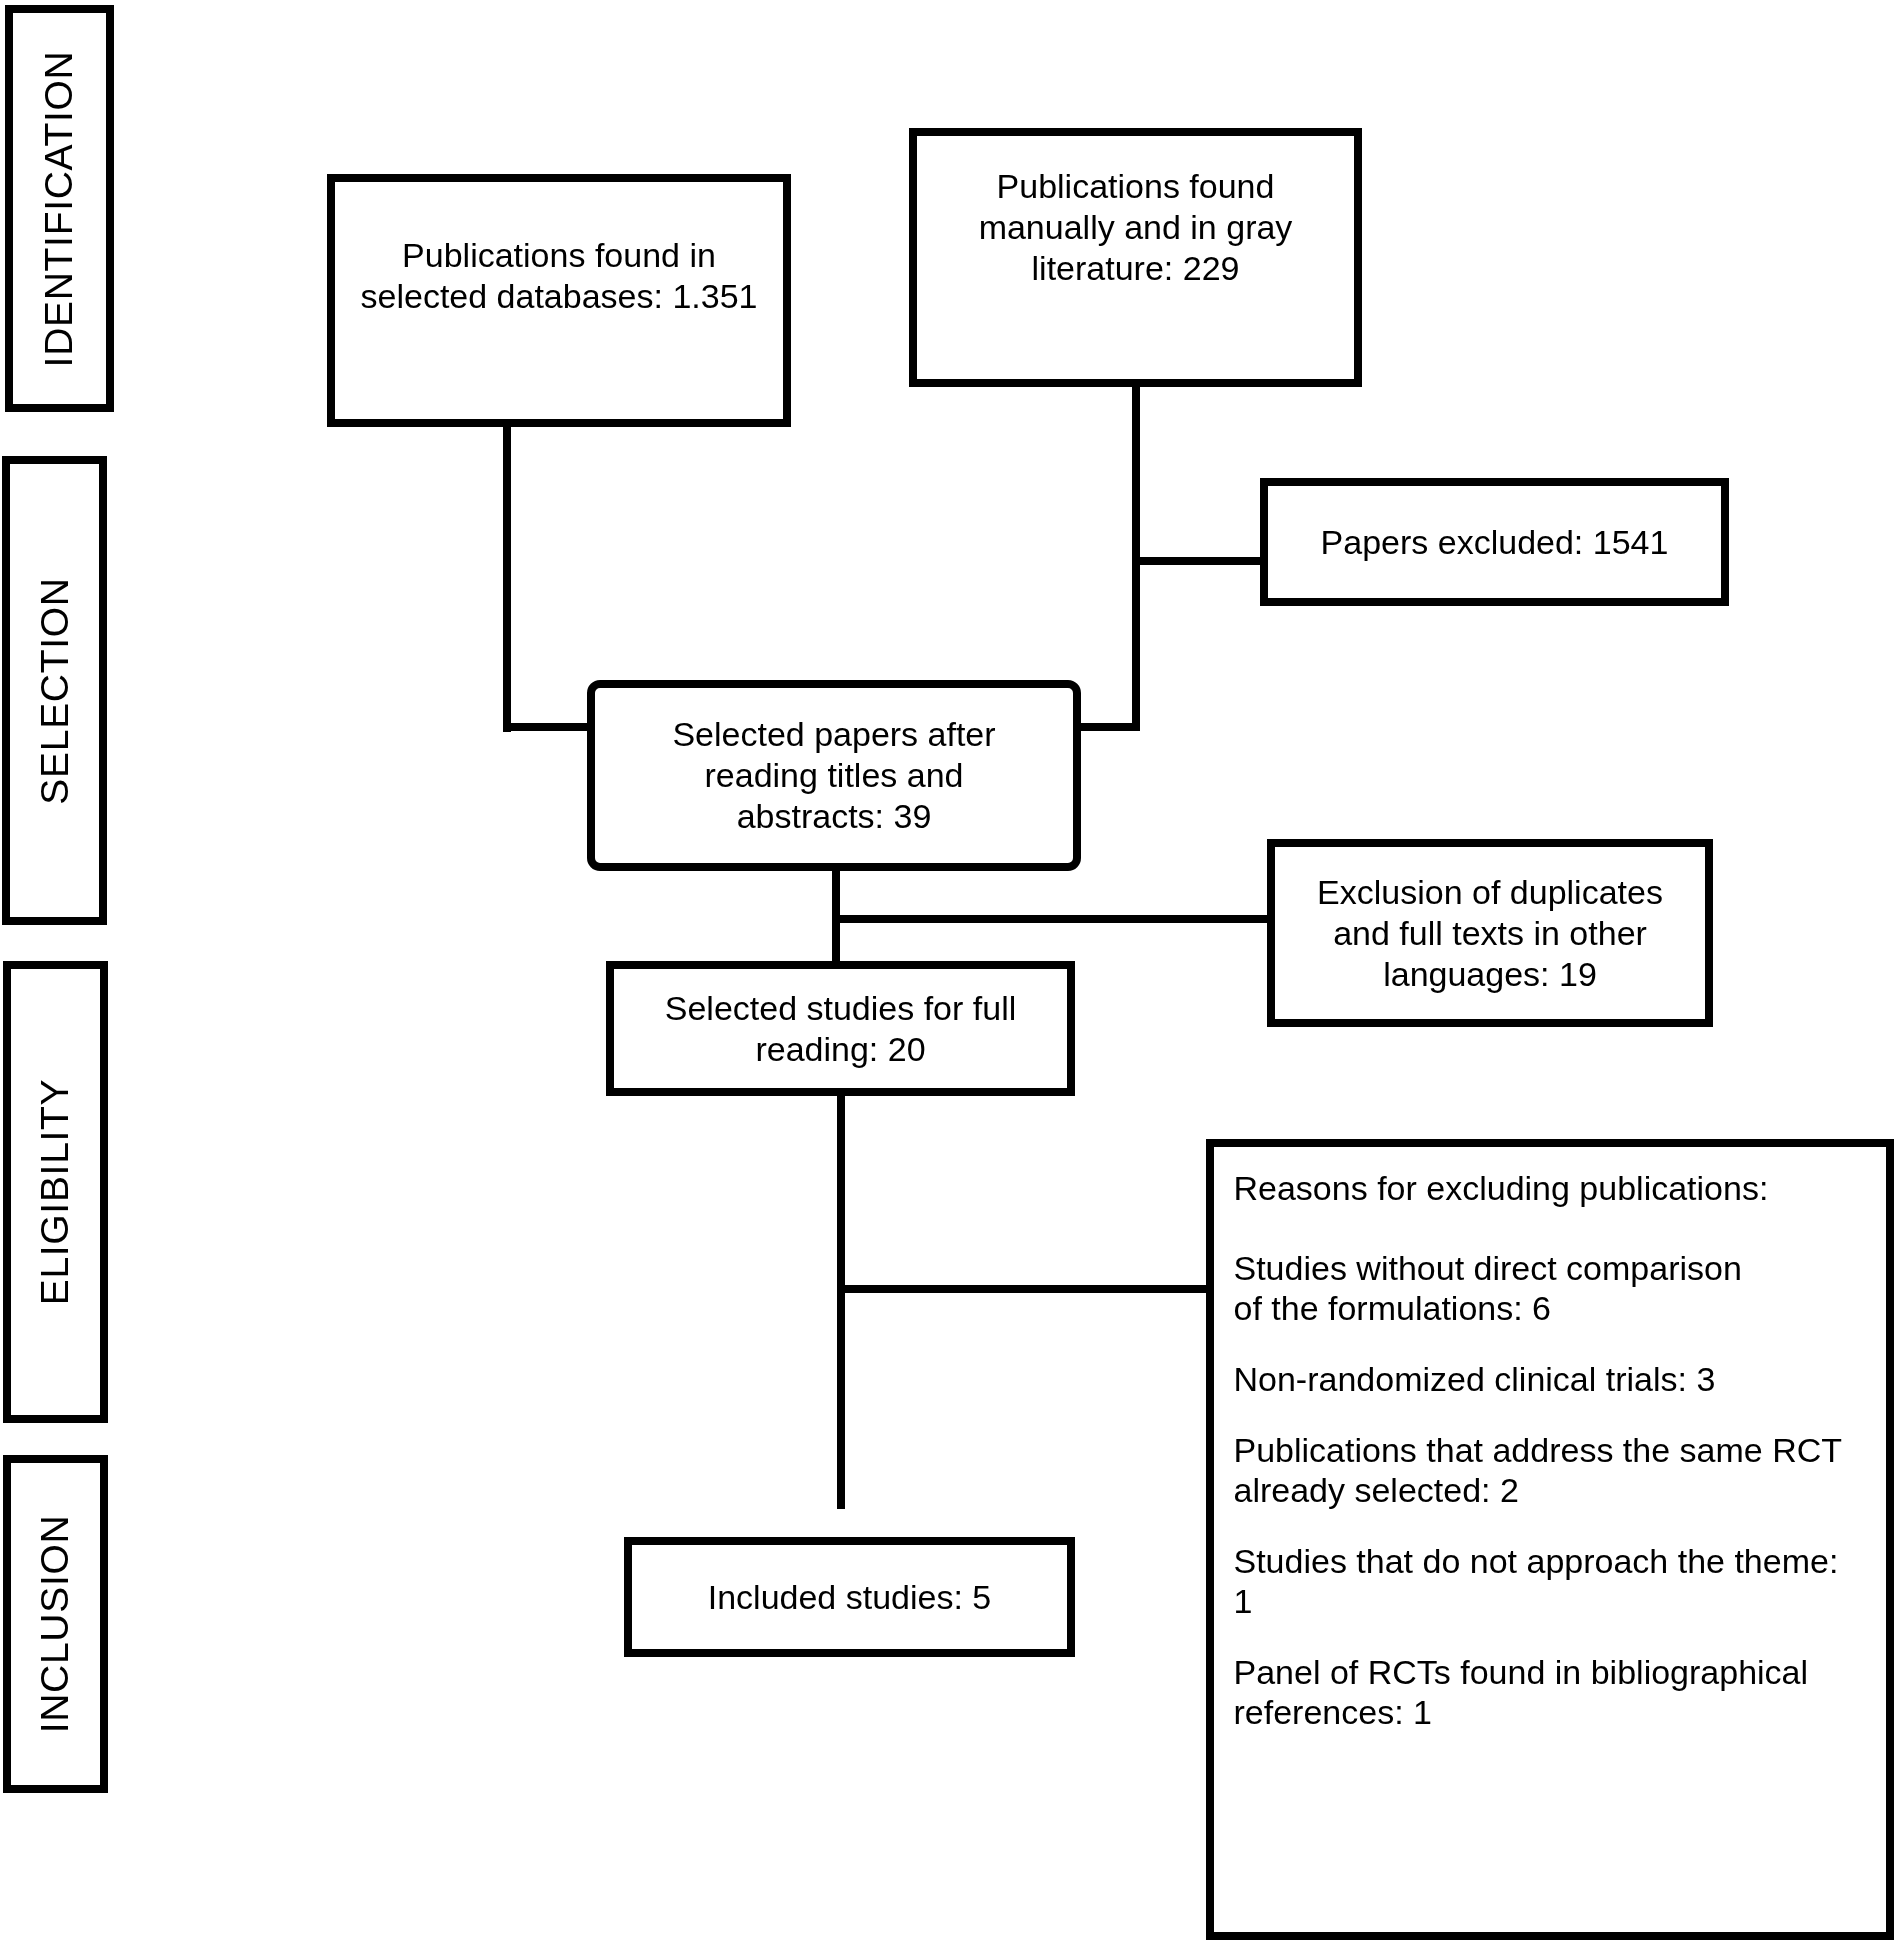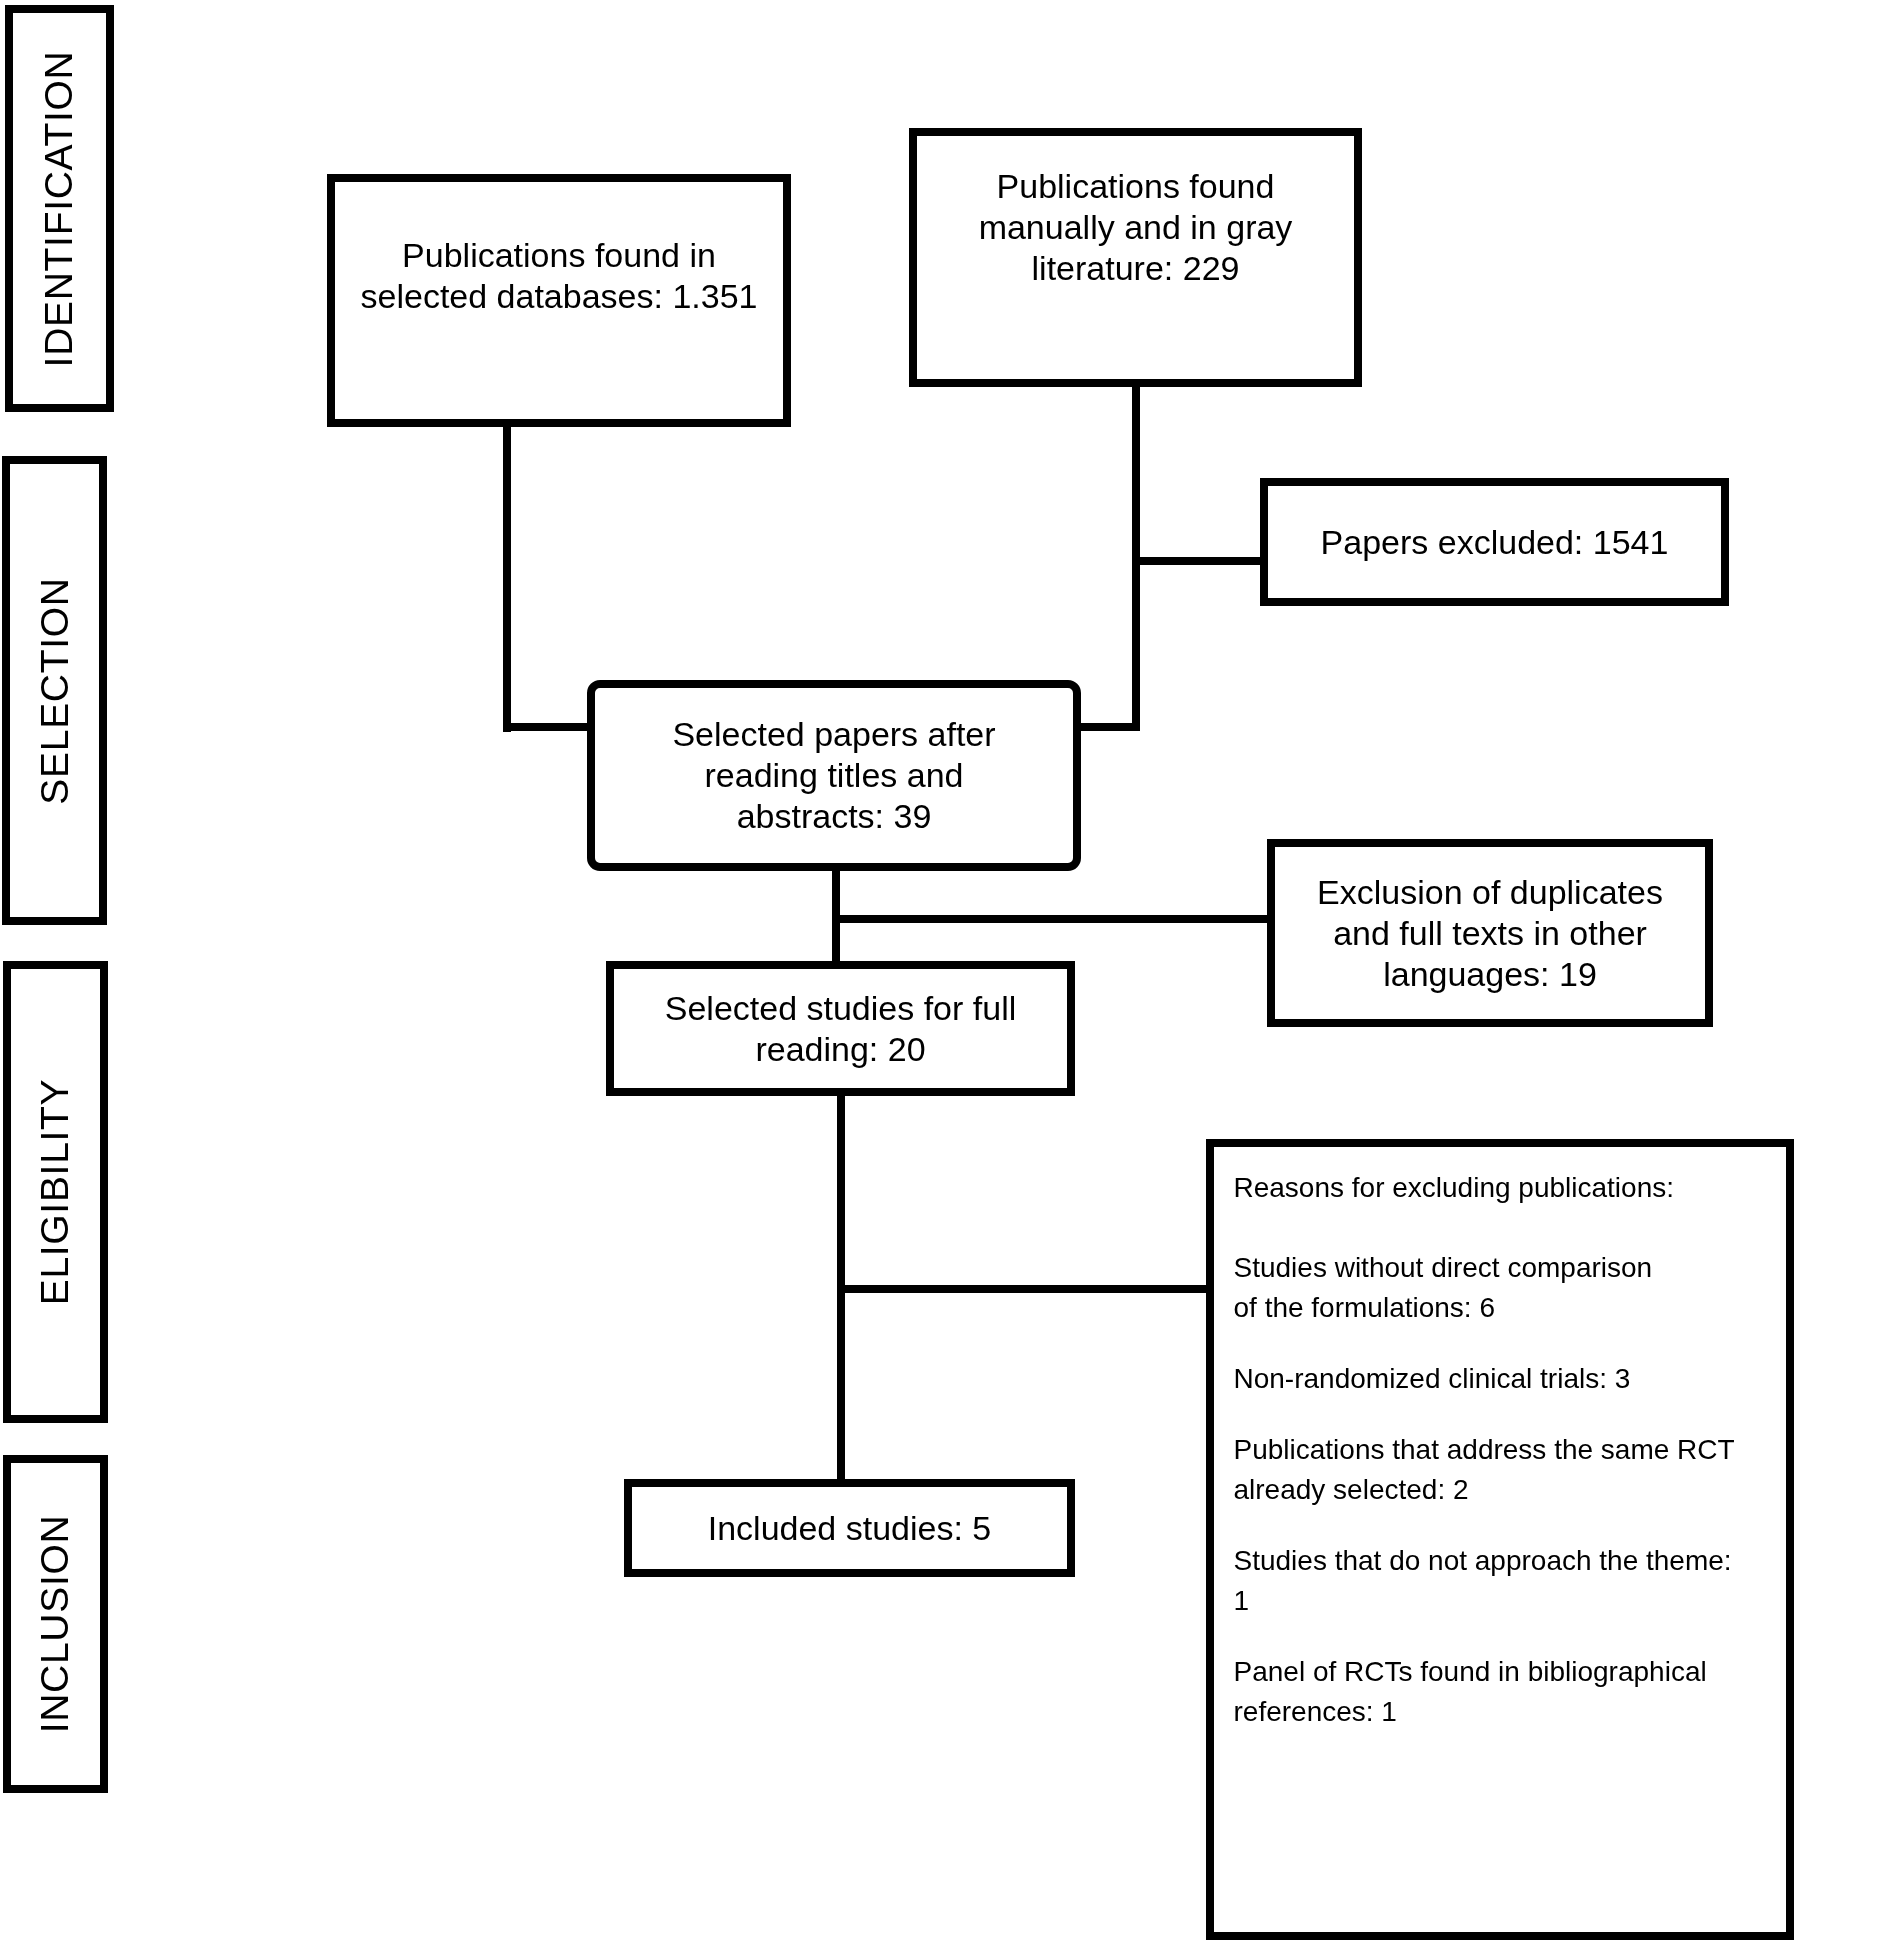--- a/index.html
+++ b/index.html
@@ -50,28 +50,28 @@
   }
   .flow-box.align-top {
     align-items: flex-start;
   }
   #box-databases { left: 327px; top: 132px; width: 464px; height: 253px; padding-top: 53px; margin-top: 42px; }
   #box-manual    { left: 909px; top: 128px; width: 453px; height: 259px; padding-top: 30px; }
   #box-excluded  { left: 1260px; top: 478px; width: 469px; height: 128px; align-items: center; }
   #box-titles    { left: 587px;  top: 680px; width: 494px; height: 191px; border-radius: 13px; }
   #box-duplicates{ left: 1267px; top: 839px; width: 446px; height: 188px; }
   #box-fullread  { left: 606px;  top: 961px; width: 469px; height: 135px; }
-  #box-included  { left: 624px;  top: 1479px; width: 451px; height: 98px; }
+  #box-included  { left: 624px;  top: 1537px; width: 451px; height: 120px; }
   #box-reasons   {
-    left: 1206px; top: 1139px; width: 588px; height: 801px;
+    left: 1206px; top: 1139px; width: 688px; height: 801px;
     position: absolute;
     border: 8.5px solid #000000;
     background: #ffffff;
     box-sizing: border-box;
-    font-size: 28px;
+    font-size: 34px;
     line-height: 40px;
     text-align: left;
     padding: 21px 13px 0 19.5px;
     overflow: hidden;
   }
   #box-reasons .reasons-title {
     margin: 0 0 40px 0;
   }
   #box-reasons .reason-item {
     margin: 0 0 31px 0;

